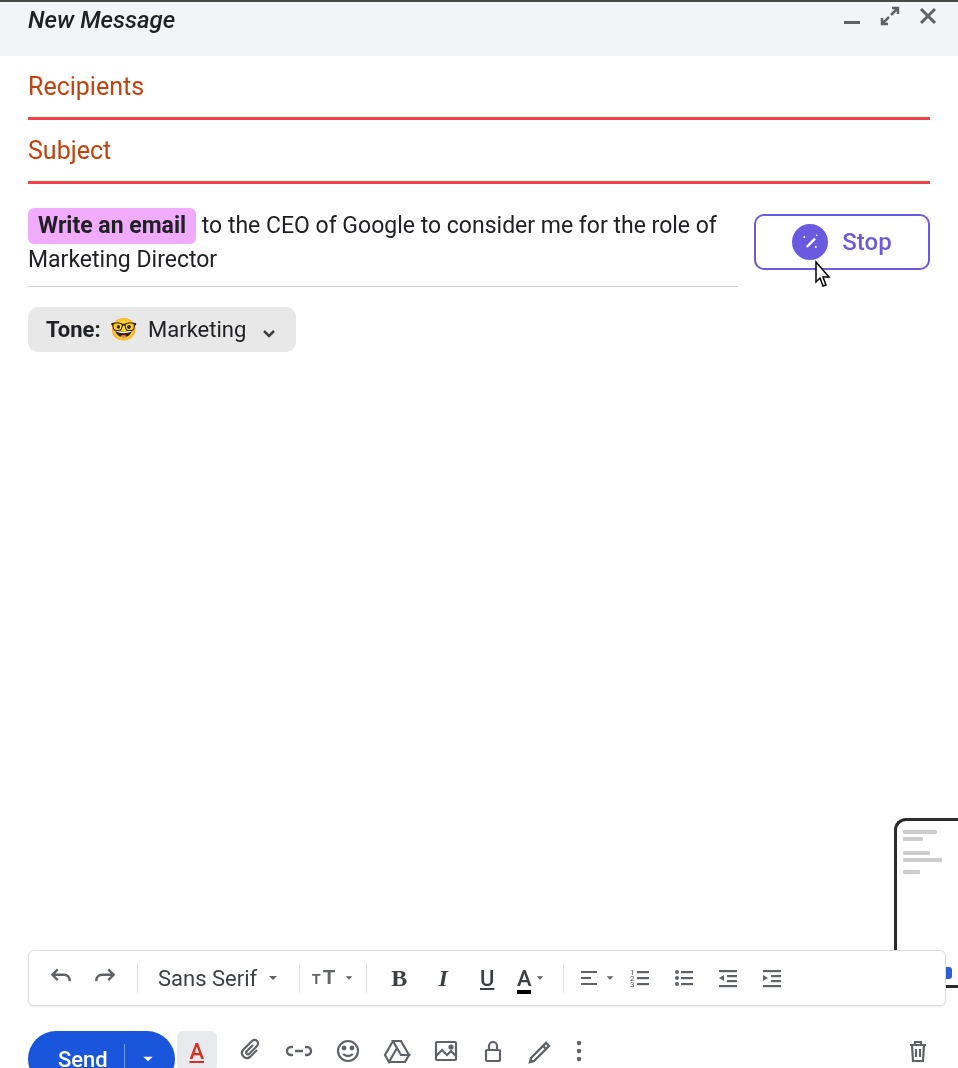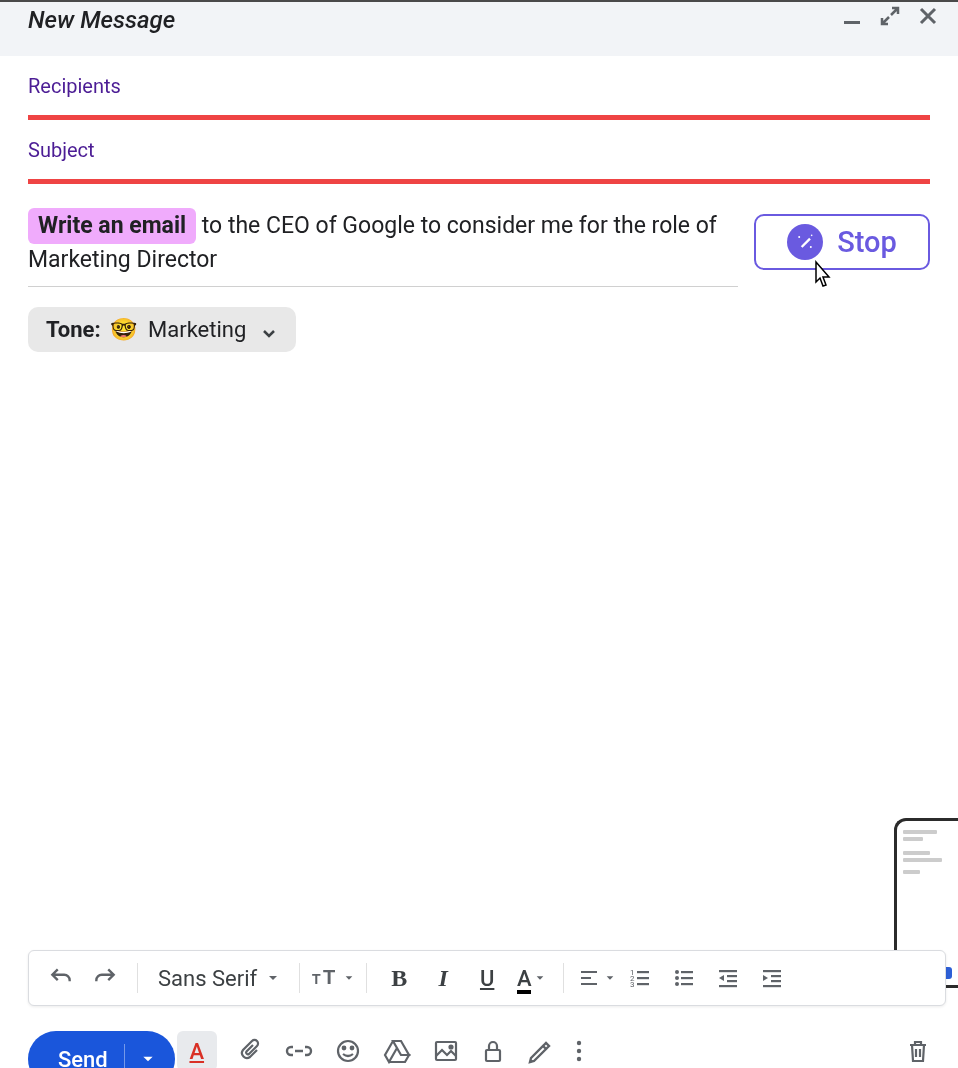--- a/index.html
+++ b/index.html
@@ -37,23 +37,23 @@
   .header-controls svg { cursor: pointer; }
 
   
   .fields {
     padding: 0 28px;
   }
   .field-row {
     height: 64px;
     display: flex;
     align-items: center;
-    border-bottom: 5px solid #ef4444;
-    font-size: 20px;
-    color: #4c1d95;
+    border-bottom: 3px solid #ef4444;
+    font-size: 25px;
+    color: #c2410c;
   }
 
   
   .ai-area {
     padding: 24px 28px 0 28px;
     display: flex;
     gap: 16px;
   }
   .prompt-wrap {
     flex: 1;
@@ -88,21 +88,21 @@
   }
   .stop-btn .magic {
     width: 36px; height: 36px;
     border-radius: 50%;
     background: #6a5ae0;
     display: flex;
     align-items: center;
     justify-content: center;
   }
   .stop-btn .label {
-    font-size: 29px;
+    font-size: 24px;
     font-weight: 500;
     color: #6a5ae0;
   }
   .cursor-pointer {
     position: absolute;
     bottom: -22px;
     left: 50px;
   }
 
   

